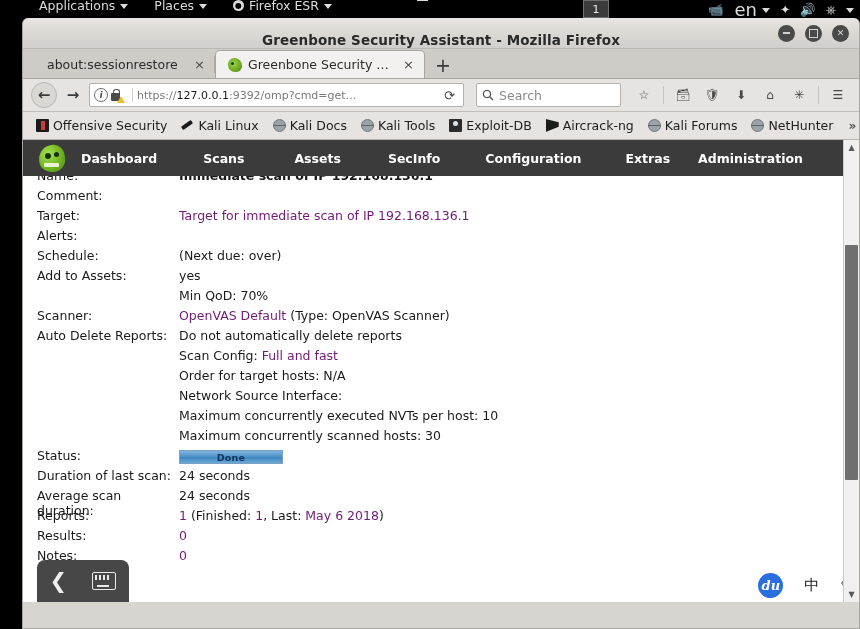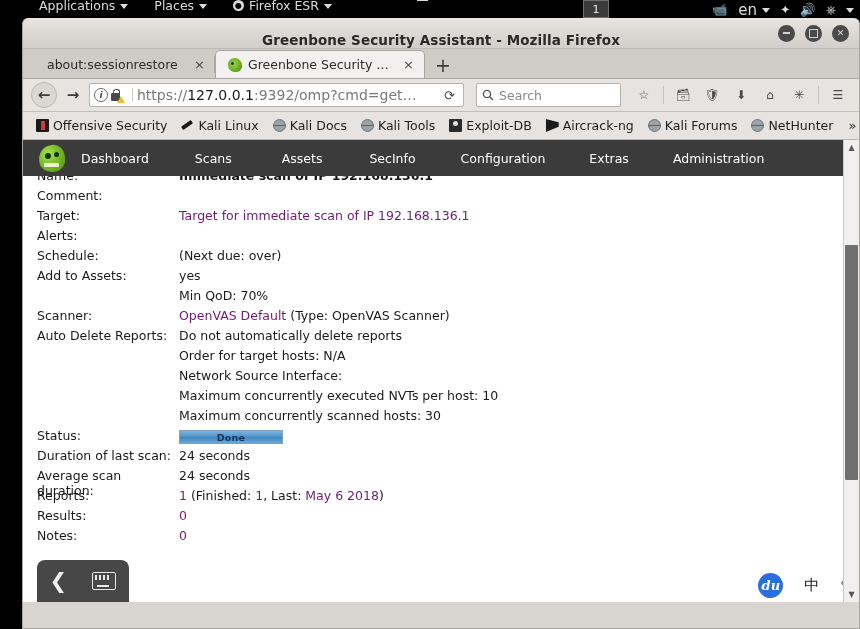--- a/index.html
+++ b/index.html
@@ -34,21 +34,21 @@
     position:relative;top:1px;
   }
   .cal-ico:after{content:"";position:absolute;left:-1px;top:3px;width:9px;height:1.5px;background:#dcdcdc;}
   .tp-ws{
     position:absolute;left:583px;bottom:1px;width:24px;height:16px;
     border:1px solid #6e6e6e;background:#3b3b3b;color:#e8e8e8;
     font-size:11px;display:flex;align-items:center;justify-content:center;
   }
   .tp-right{position:absolute;right:6px;bottom:0;display:flex;align-items:center;gap:10px;height:19px;}
   .tp-ricon{display:flex;align-items:center;color:#dcdcdc;}
-  .lang{display:flex;align-items:center;gap:5px;font-size:15px;}
+  .lang{display:flex;align-items:center;gap:5px;font-size:18px;}
 
   
   .ffwin{
     position:absolute;left:22px;top:18px;width:838px;height:611px;
     background:#d8d4d0;
     border:1px solid #a9a5a1;border-top:none;
     box-sizing:border-box;
     border-radius:6px 6px 0 0;
     overflow:hidden;
   }
@@ -114,21 +114,21 @@
   .ident{display:flex;align-items:center;gap:3px;padding-right:4px;}
   .i-circle{
     width:12px;height:12px;border-radius:50%;border:1.4px solid #6d6d6d;color:#4a4a4a;
     font-size:9px;display:flex;align-items:center;justify-content:center;font-style:italic;font-weight:bold;
   }
   .lock-warn{position:relative;width:13px;height:13px;display:inline-block;}
   .lock-warn .body{position:absolute;left:0;top:4px;width:9px;height:8px;background:#4a4a4a;border-radius:1px;}
   .lock-warn .shackle{position:absolute;left:2px;top:0px;width:5px;height:5px;border:1.5px solid #4a4a4a;border-bottom:none;border-radius:3px 3px 0 0;}
   .lock-warn .tri{position:absolute;right:-1px;bottom:-1px;width:0;height:0;border-left:4px solid transparent;border-right:4px solid transparent;border-bottom:7px solid #f0bc30;}
   .urlsep{width:1px;height:14px;background:#cfcbc7;}
-  .urltext{font-size:14px;color:#7a7a7a;white-space:nowrap;overflow:hidden;}
+  .urltext{font-size:11px;color:#7a7a7a;white-space:nowrap;overflow:hidden;}
   .urltext b{color:#1a1a1a;font-weight:normal;}
   .reload{margin-left:auto;color:#4a4a4a;font-size:13px;padding:0 4px;}
   .searchbar{
     width:133px;height:22px;background:#fff;border:1px solid #b5b1ad;border-radius:2px;
     display:flex;align-items:center;padding:0 5px;gap:5px;margin-left:8px;
   }
   .searchbar .ph{color:#8a8a8a;font-size:12.5px;}
   .tbicons{display:flex;align-items:center;gap:3px;margin-left:6px;}
   .tbi{width:26px;height:24px;display:flex;align-items:center;justify-content:center;color:#4a4a4a;}
   .vsep{width:1px;height:18px;background:#c6c2be;margin:0 3px;}
@@ -162,29 +162,29 @@
   .dragon-lg .head{
     position:absolute;left:2px;top:2px;width:26px;height:27px;
     background:radial-gradient(ellipse at 38% 32%,#a8e052 0%,#79bd28 45%,#4d8a12 100%);
     border-radius:55% 45% 50% 60%/60% 50% 50% 45%;
     transform:rotate(-8deg);
   }
   .dragon-lg .eye{position:absolute;left:8px;top:10px;width:6px;height:6px;background:#143304;border-radius:50%;}
   .dragon-lg .eye2{position:absolute;left:17px;top:9px;width:5px;height:5px;background:#143304;border-radius:50%;}
   .dragon-lg .mouth{position:absolute;left:7px;top:20px;width:15px;height:4px;background:#e9f5cf;border-radius:1px;}
   .navlink{
-    font-size:12.5px;font-weight:normal;color:#ffffff;padding:0 0;
+    font-size:12.5px;font-weight:bold;color:#ffffff;padding:0 0;
     white-space:nowrap;
   }
   .navlink.n0{margin-right:46px;}
   .navlink.n1{margin-right:50px;}
   .navlink.n2{margin-right:47px;}
   .navlink.n3{margin-right:45px;}
   .navlink.n4{margin-right:44px;}
-  .navlink.n5{margin-right:44px;}
+  .navlink.n5{margin-right:28px;}
   .navlink.n6{margin-right:48px;}
 
   .content{position:relative;height:426px;background:#fff;overflow:hidden;}
   .detail{
     position:absolute;left:14px;top:-8px;width:790px;
     font-size:12.5px;color:#111;
   }
   .row{display:flex;align-items:flex-start;height:20px;}
   .lbl{width:142px;flex:0 0 142px;color:#1a1a1a;}
   .val{flex:1;color:#1a1a1a;}
@@ -455,20 +455,24 @@
           <div class="row">
             <div class="lbl">Scanner:</div>
             <div class="val"><span class="lnk">OpenVAS Default</span><span> (Type: OpenVAS Scanner)</span></div>
           </div>
 
           <div class="row">
             <div class="lbl">Auto Delete Reports:</div>
             <div class="val">Do not automatically delete reports</div>
           </div>
 
+          <div class="row">
+            <div class="lbl"></div>
+            <div class="val"><span>Scan Config: </span><span class="lnk">Full and fast</span></div>
+          </div>
 
           <div class="row">
             <div class="lbl"></div>
             <div class="val">Order for target hosts: N/A</div>
           </div>
 
           <div class="row">
             <div class="lbl"></div>
             <div class="val">Network Source Interface:</div>
           </div>

